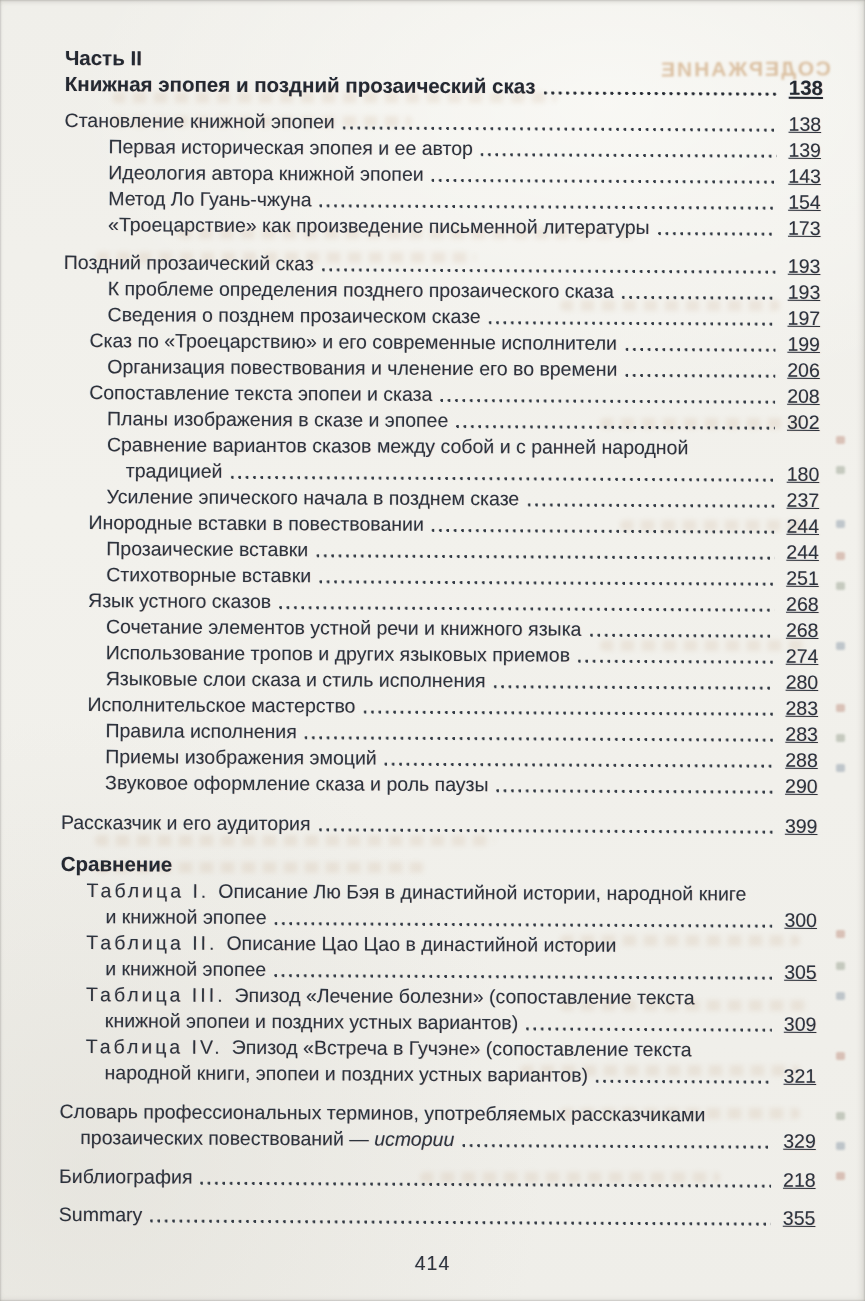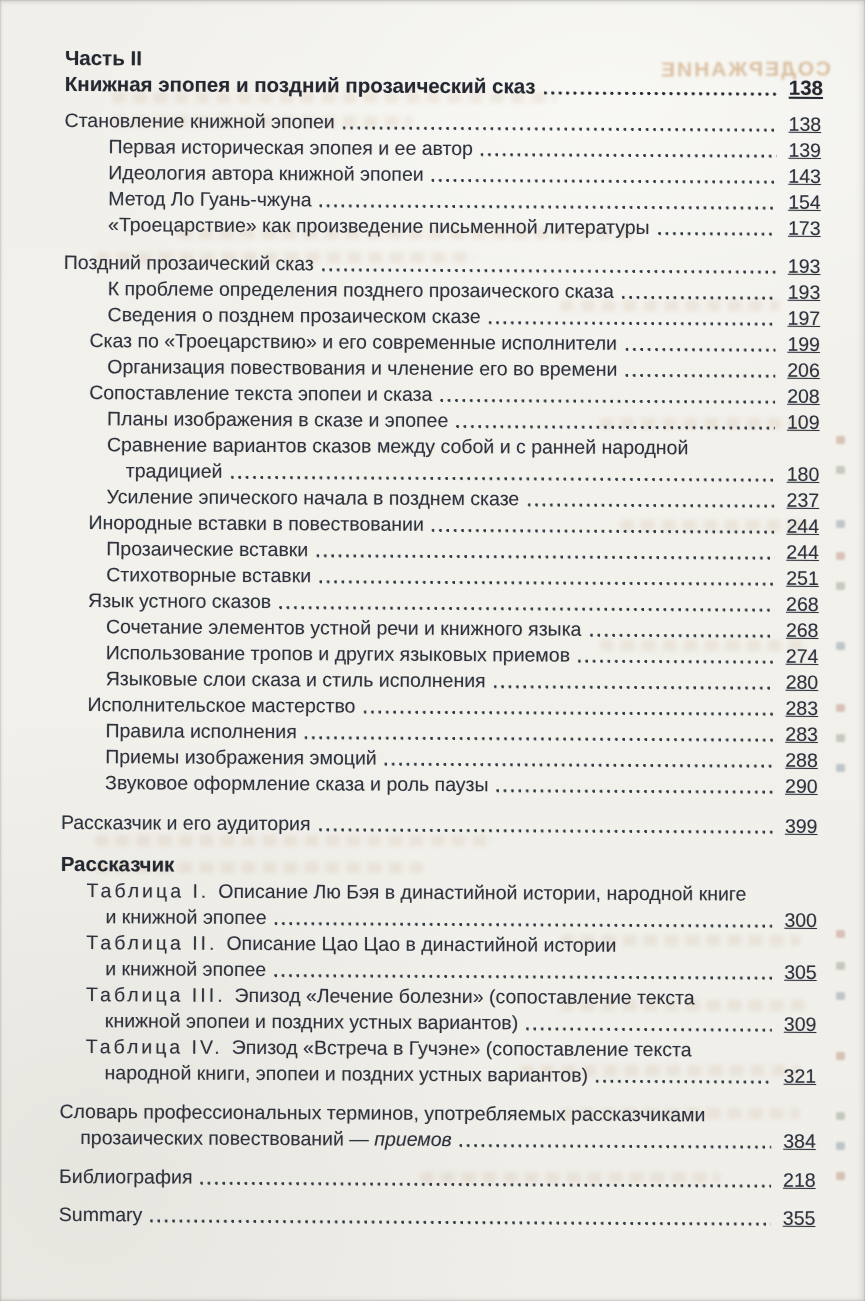--- a/index.html
+++ b/index.html
@@ -173,21 +173,21 @@
         <span class="pageno">206</span>
       </div>
       <div class="row ind-1">
         <span class="label"><span class="txt">Сопоставление текста эпопеи и сказа</span></span>
         <span class="leader"></span>
         <span class="pageno">208</span>
       </div>
       <div class="row ind-2">
         <span class="label"><span class="txt">Планы изображения в сказе и эпопее</span></span>
         <span class="leader"></span>
-        <span class="pageno">109</span>
+        <span class="pageno">302</span>
       </div>
       <div class="row ind-2">
         <span class="label"><span class="txt">Сравнение вариантов сказов между собой и с ранней народной</span></span>
       </div>
       <div class="row ind-2c">
         <span class="label"><span class="txt">традицией</span></span>
         <span class="leader"></span>
         <span class="pageno">180</span>
       </div>
       <div class="row ind-2">
@@ -249,21 +249,21 @@
         <span class="label"><span class="txt">Звуковое оформление сказа и роль паузы</span></span>
         <span class="leader"></span>
         <span class="pageno">290</span>
       </div>
       <div class="row ind-0" style="margin-top: 14px;">
         <span class="label"><span class="txt">Рассказчик и его аудитория</span></span>
         <span class="leader"></span>
         <span class="pageno">399</span>
       </div>
       <div class="row ind-0 bold" style="margin-top: 16px;">
-        <span class="label"><span class="txt">Рассказчик</span></span>
+        <span class="label"><span class="txt">Сравнение</span></span>
       </div>
       <div class="row ind-1">
         <span class="label"><span class="prefix">Таблица I.</span><span class="txt">Описание Лю Бэя в династийной истории, народной книге</span></span>
       </div>
       <div class="row ind-1c">
         <span class="label"><span class="txt">и книжной эпопее</span></span>
         <span class="leader"></span>
         <span class="pageno">300</span>
       </div>
       <div class="row ind-1">
@@ -287,29 +287,30 @@
       </div>
       <div class="row ind-1c">
         <span class="label"><span class="txt">народной книги, эпопеи и поздних устных вариантов)</span></span>
         <span class="leader"></span>
         <span class="pageno">321</span>
       </div>
       <div class="row ind-0" style="margin-top: 13px;">
         <span class="label"><span class="txt">Словарь профессиональных терминов, употребляемых рассказчиками</span></span>
       </div>
       <div class="row ind-0c">
-        <span class="label"><span class="txt">прозаических повествований — </span><span class="em">приемов</span></span>
-        <span class="leader"></span>
-        <span class="pageno">384</span>
+        <span class="label"><span class="txt">прозаических повествований — </span><span class="em">истории</span></span>
+        <span class="leader"></span>
+        <span class="pageno">329</span>
       </div>
       <div class="row ind-0" style="margin-top: 13px;">
         <span class="label"><span class="txt">Библиография</span></span>
         <span class="leader"></span>
         <span class="pageno">218</span>
       </div>
       <div class="row ind-0" style="margin-top: 12px;">
         <span class="label"><span class="txt">Summary</span></span>
         <span class="leader"></span>
         <span class="pageno">355</span>
       </div>
     </div>
 
+  <div class="folio">414</div>
 </div>
 
 </body></html>

